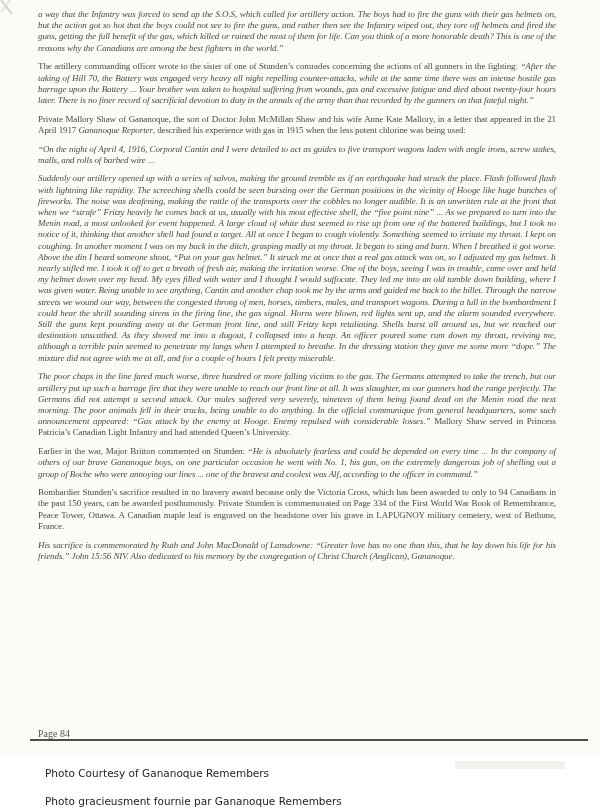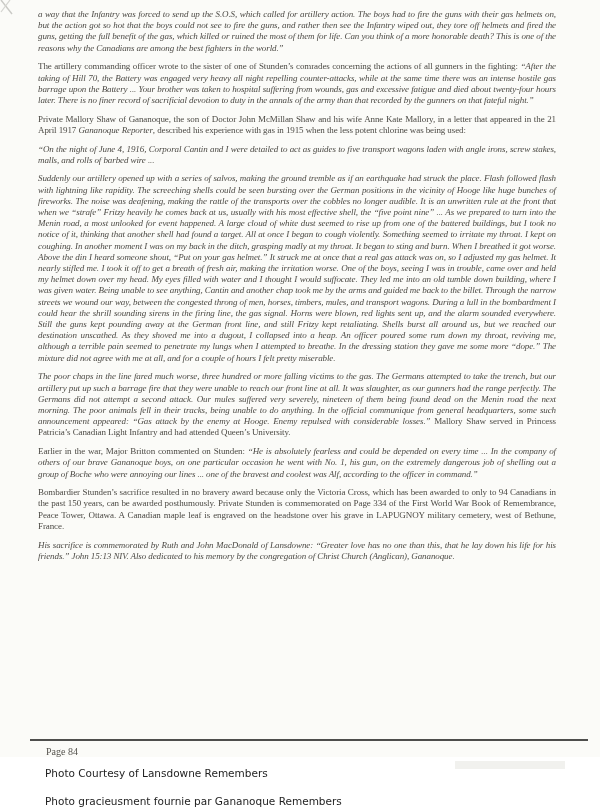--- a/index.html
+++ b/index.html
@@ -30,22 +30,22 @@
     letter-spacing:-0.1px;
     text-align:justify;
   }
   .it{font-style:italic;}
   .ro{font-style:normal;font-family:Liberation Serif, serif;}
   .footer-rule{
     position:absolute;left:30px;right:12px;top:739px;
     border:none;border-top:2px solid #4e4e4c;margin:0;
   }
   .page-label{
-    position:absolute;left:38px;top:746px;
-    font-size:10px;color:#55534e;margin-left:8px;
+    position:absolute;left:38px;top:728px;
+    font-size:10px;color:#55534e;
   }
   .caption-strip{
     position:absolute;left:0;right:0;top:757px;bottom:0;
     background:#ffffff;
   }
   .caption{
     font-family:"DejaVu Sans","Liberation Sans",sans-serif;
     font-size:10.5px;
     line-height:17px;
     color:#1e1e1e;
@@ -69,39 +69,39 @@
   </svg>
 
   <div class="content">
 
     <p class="para"><span class="it">a way that the Infantry was forced to send up the S.O.S, which called for artillery action. The boys had to fire the guns with their gas helmets on, but the action got so hot that the boys could not see to fire the guns, and rather then see the Infantry wiped out, they tore off helmets and fired the guns, getting the full benefit of the gas, which killed or ruined the most of them for life. Can you think of a more honorable death? This is one of the reasons why the Canadians are among the best fighters in the world.”</span></p>
 
     <p class="para"><span class="ro">The artillery commanding officer wrote to the sister of one of Stunden’s comrades concerning the actions of all gunners in the fighting: </span><span class="it">“After the taking of Hill 70, the Battery was engaged very heavy all night repelling counter-attacks, while at the same time there was an intense hostile gas barrage upon the Battery ... Your brother was taken to hospital suffering from wounds, gas and excessive fatigue and died about twenty-four hours later. There is no finer record of sacrificial devotion to duty in the annals of the army than that recorded by the gunners on that fateful night.”</span></p>
 
     <p class="para"><span class="ro">Private Mallory Shaw of Gananoque, the son of Doctor John McMillan Shaw and his wife Anne Kate Mallory, in a letter that appeared in the 21 April 1917 </span><span class="it">Gananoque Reporter</span><span class="ro">, described his experience with gas in 1915 when the less potent chlorine was being used:</span></p>
 
-    <p class="para"><span class="it">“On the night of June 4, 1916, Corporal Cantin and I were detailed to act as guides to five transport wagons laden with angle irons, screw stakes, malls, and rolls of barbed wire ...</span></p>
+    <p class="para"><span class="it">“On the night of April 4, 1916, Corporal Cantin and I were detailed to act as guides to five transport wagons laden with angle irons, screw stakes, malls, and rolls of barbed wire ...</span></p>
 
     <p class="para"><span class="it">Suddenly our artillery opened up with a series of salvos, making the ground tremble as if an earthquake had struck the place. Flash followed flash with lightning like rapidity. The screeching shells could be seen bursting over the German positions in the vicinity of Hooge like huge bunches of fireworks. The noise was deafening, making the rattle of the transports over the cobbles no longer audible. It is an unwritten rule at the front that when we “strafe” Fritzy heavily he comes back at us, usually with his most effective shell, the “five point nine” ... As we prepared to turn into the Menin road, a most unlooked for event happened. A large cloud of white dust seemed to rise up from one of the battered buildings, but I took no notice of it, thinking that another shell had found a target. All at once I began to cough violently. Something seemed to irritate my throat. I kept on coughing. In another moment I was on my back in the ditch, grasping madly at my throat. It began to sting and burn. When I breathed it got worse. Above the din I heard someone shout, “Put on your gas helmet.” It struck me at once that a real gas attack was on, so I adjusted my gas helmet. It nearly stifled me. I took it off to get a breath of fresh air, making the irritation worse. One of the boys, seeing I was in trouble, came over and held my helmet down over my head. My eyes filled with water and I thought I would suffocate. They led me into an old tumble down building, where I was given water. Being unable to see anything, Cantin and another chap took me by the arms and guided me back to the billet. Through the narrow streets we wound our way, between the congested throng of men, horses, timbers, mules, and transport wagons. During a lull in the bombardment I could hear the shrill sounding sirens in the firing line, the gas signal. Horns were blown, red lights sent up, and the alarm sounded everywhere. Still the guns kept pounding away at the German front line, and still Fritzy kept retaliating. Shells burst all around us, but we reached our destination unscathed. As they shoved me into a dugout, I collapsed into a heap. An officer poured some rum down my throat, reviving me, although a terrible pain seemed to penetrate my lungs when I attempted to breathe. In the dressing station they gave me some more “dope.” The mixture did not agree with me at all, and for a couple of hours I felt pretty miserable.</span></p>
 
     <p class="para"><span class="it">The poor chaps in the line fared much worse, three hundred or more falling victims to the gas. The Germans attempted to take the trench, but our artillery put up such a barrage fire that they were unable to reach our front line at all. It was slaughter, as our gunners had the range perfectly. The Germans did not attempt a second attack. Our mules suffered very severely, nineteen of them being found dead on the Menin road the next morning. The poor animals fell in their tracks, being unable to do anything. In the official communique from general headquarters, some such announcement appeared: “Gas attack by the enemy at Hooge. Enemy repulsed with considerable losses.” </span><span class="ro">Mallory Shaw served in Princess Patricia’s Canadian Light Infantry and had attended Queen’s University.</span></p>
 
     <p class="para"><span class="ro">Earlier in the war, Major Britton commented on Stunden: </span><span class="it">“He is absolutely fearless and could be depended on every time ... In the company of others of our brave Gananoque boys, on one particular occasion he went with No. 1, his gun, on the extremely dangerous job of shelling out a group of Boche who were annoying our lines ... one of the bravest and coolest was Alf, according to the officer in command.”</span></p>
 
     <p class="para"><span class="ro">Bombardier Stunden’s sacrifice resulted in no bravery award because only the Victoria Cross, which has been awarded to only to 94 Canadians in the past 150 years, can be awarded posthumously. Private Stunden is commemorated on Page 334 of the First World War Book of Remembrance, Peace Tower, Ottawa. A Canadian maple leaf is engraved on the headstone over his grave in LAPUGNOY military cemetery, west of Bethune, France.</span></p>
 
-    <p class="para"><span class="it">His sacrifice is commemorated by Ruth and John MacDonald of Lansdowne: “Greater love has no one than this, that he lay down his life for his friends.” John 15:13 NIV. Also dedicated to his memory by the congregation of Christ Church (Anglican), Gananoque.</span></p>
+    <p class="para"><span class="it">His sacrifice is commemorated by Ruth and John MacDonald of Lansdowne: “Greater love has no one than this, that he lay down his life for his friends.” John 15:56 NIV. Also dedicated to his memory by the congregation of Christ Church (Anglican), Gananoque.</span></p>
 
 
   </div>
 
   <hr class="footer-rule">
 
   <div class="page-label">Page 84</div>
 
   <div class="caption-strip">
-    <p class="caption">Photo Courtesy of Lansdowne Remembers</p>
+    <p class="caption">Photo Courtesy of Gananoque Remembers</p>
     <p class="caption">Photo gracieusment fournie par Gananoque Remembers</p>
   </div>
 
   <div class="noise-fleck"></div>
 
 </div>
 
 </body></html>

